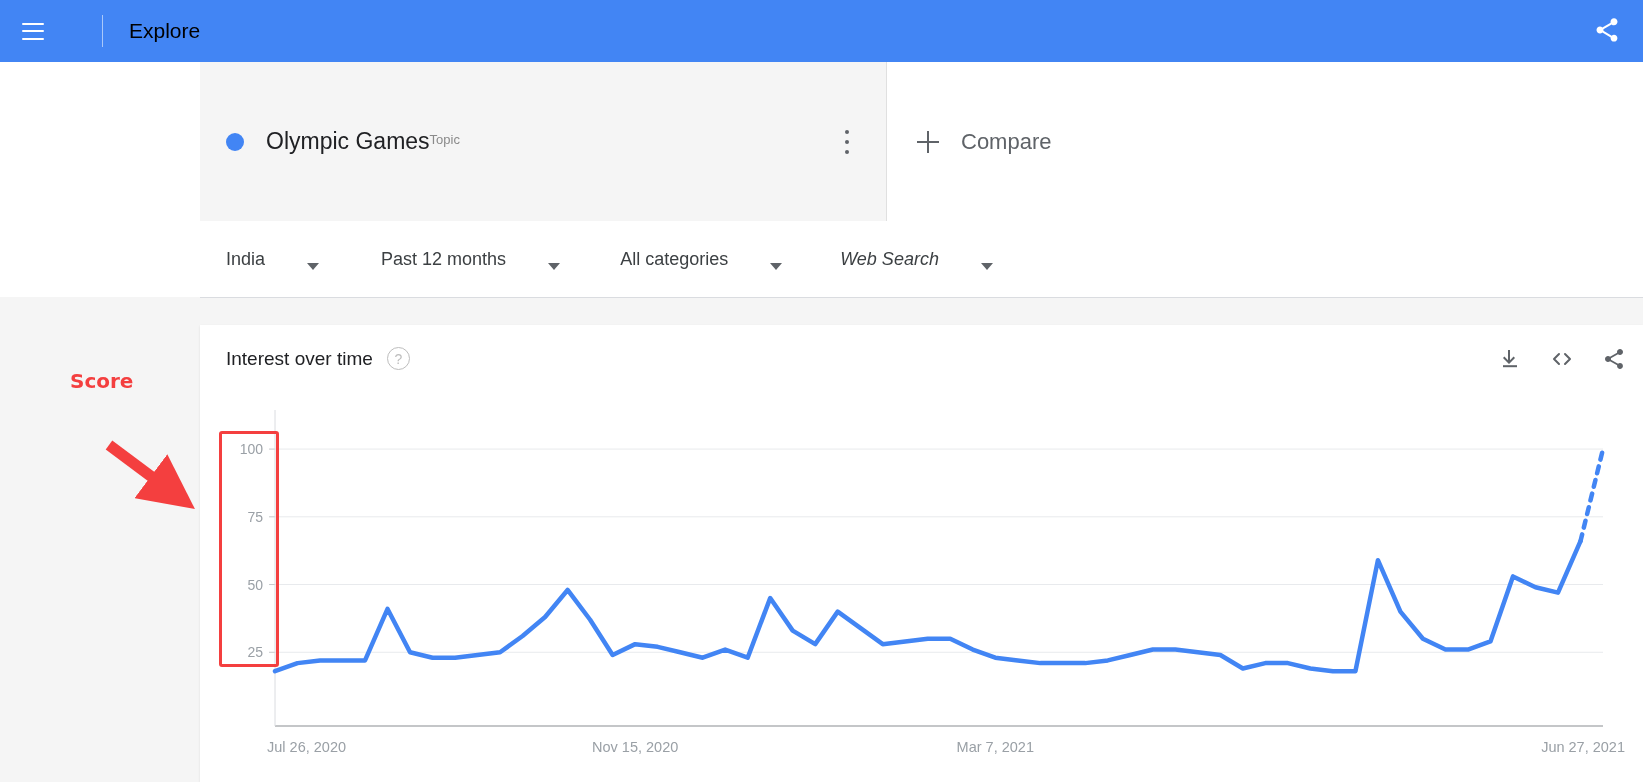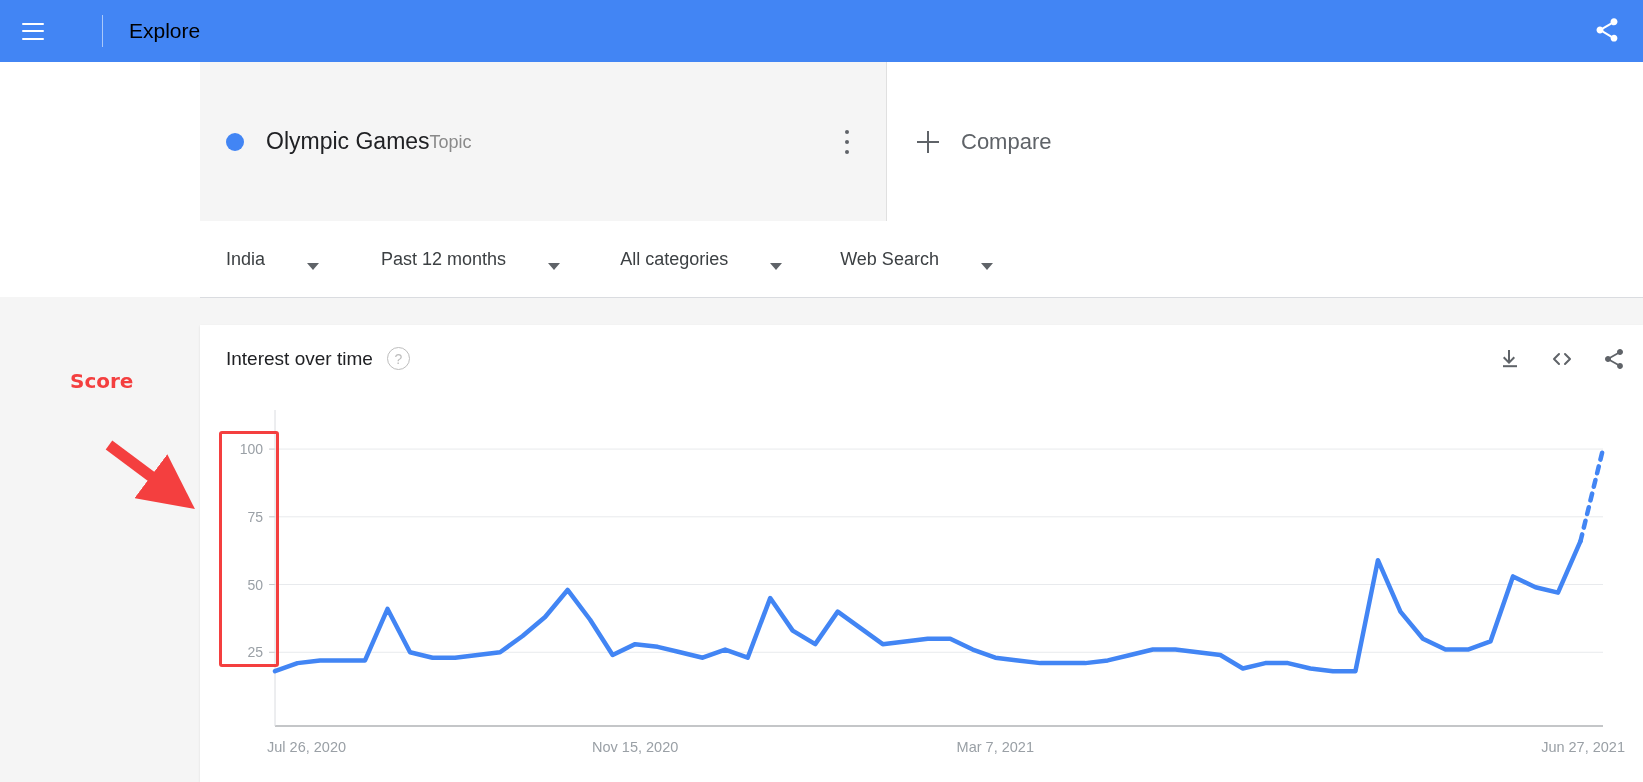--- a/index.html
+++ b/index.html
@@ -45,21 +45,21 @@
     position: absolute; left: 0; top: 0; width: 686px; height: 159px;
     background: #f5f5f5; border-right: 1px solid #e0e0e0;
     display: flex; align-items: center;
   }
   .term-dot {
     width: 18px; height: 18px; border-radius: 50%;
     background: #4285F4; margin-left: 26px; margin-right: 22px; flex: 0 0 auto;
   }
   .term-text { display: flex; flex-direction: row; }
   .term-title { font-size: 23px; color: #202124; line-height: 1.25; }
-  .term-sub { font-size: 18px; color: #8a8a8a; margin-top: 5px; }
+  .term-sub { font-size: 13px; color: #8a8a8a; margin-top: 5px; }
   .kebab {
     position: absolute; right: 28px; top: 50%; transform: translateY(-50%);
     width: 22px; height: 24px; display: flex; flex-direction: column;
     align-items: center; justify-content: space-between; cursor: pointer;
   }
   .kebab i { display: block; width: 4px; height: 4px; border-radius: 50%; background: #5f6368; }
   .compare {
     position: absolute; left: 687px; top: 0; height: 159px;
     display: flex; align-items: center; cursor: pointer;
   }
@@ -82,21 +82,21 @@
   .filter { display: flex; align-items: flex-end; cursor: pointer; gap: 28px; }
   .filter .flabel { font-size: 18px; color: #3c4043; }
   .caret {
     width: 0; height: 0; margin-left: 14px;
     border-left: 6px solid transparent; border-right: 6px solid transparent;
     border-top: 7px solid #5f6368;
   }
   .f0 { margin-left: 26px; }
   .f1 { margin-left: 62px; }
   .f2 { margin-left: 60px; }
-  .f3 { margin-left: 58px; }
+  .f3 { margin-left: 58px; font-style: italic; }
 
   
   .lowerbg {
     position: absolute; left: 0; top: 297px; width: 1643px; height: 485px;
     background: #f5f5f5;
   }
 
   
   .chartcard {
     position: absolute; left: 200px; top: 325px; width: 1443px; height: 457px;

